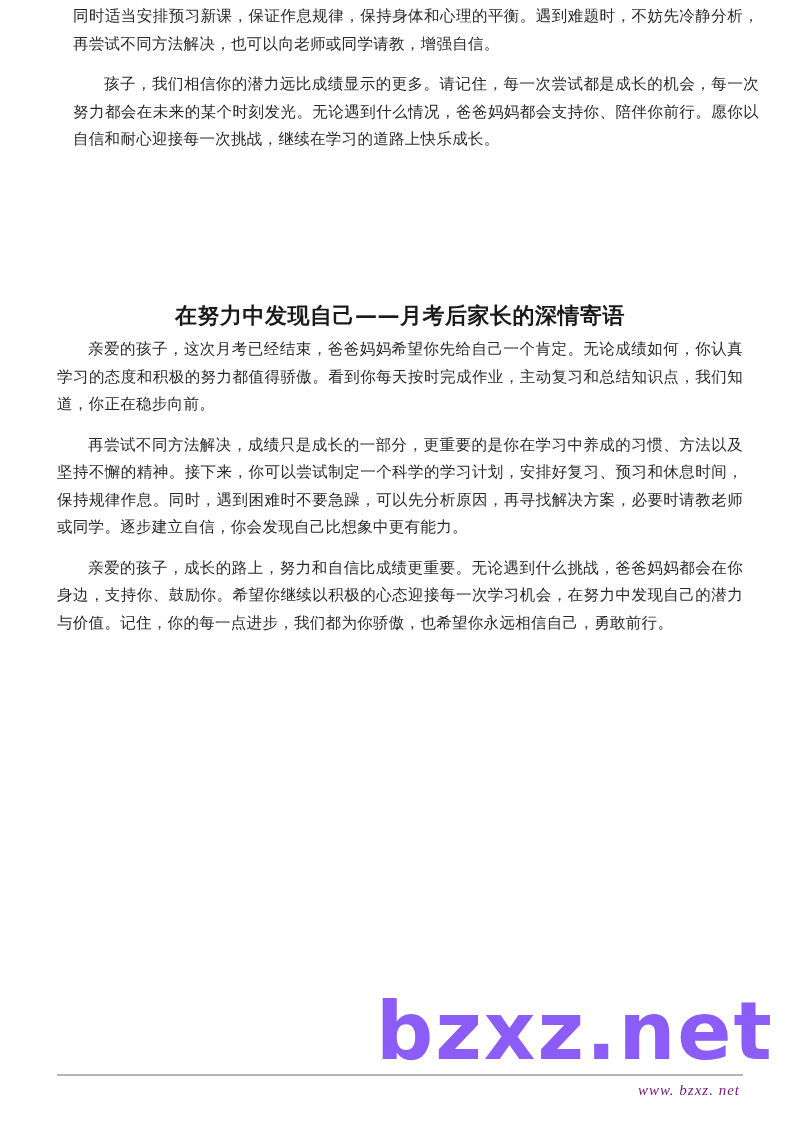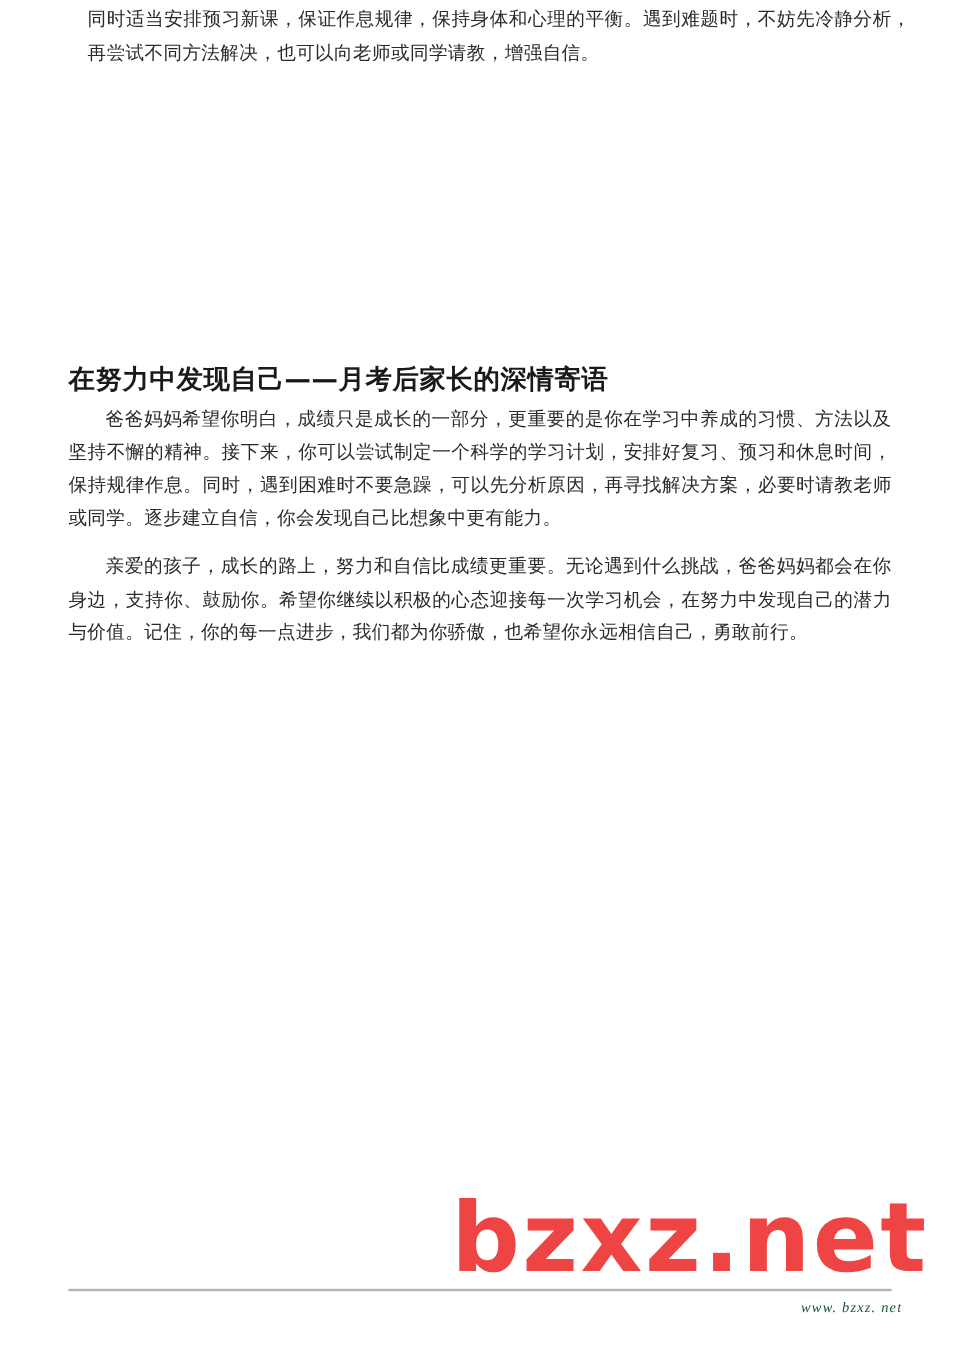--- a/index.html
+++ b/index.html
@@ -2,38 +2,40 @@
 <html><head>
 <meta charset="utf-8">
 <style>
   html, body { margin: 0; padding: 0; background: #ffffff; }
   body { width: 800px; height: 1131px; position: relative; overflow: hidden; font-family: "DejaVu Serif", "Liberation Serif", serif; color: #2a2a2a; }
   .page { position: absolute; left: 57px; top: 0; width: 686px; }
   p.para { margin: 0; font-size: 15.5px; line-height: 27.5px; text-align: justify; letter-spacing: 0.3px; }
   p.indent { text-indent: 2em; }
   .top-block { position: absolute; top: 3px; left: 16px; width: 686px; }
   .top-block p + p { margin-top: 13px; }
-  .title { position: absolute; top: 286px; left: 0; width: 686px; text-align: left; font-family: "DejaVu Sans", "Liberation Sans", sans-serif; font-size: 22px; font-weight: bold; color: #1a1a1a; letter-spacing: 0.5px; }
+  .title { position: absolute; top: 286px; left: 0; width: 686px; text-align: center; font-family: "DejaVu Sans", "Liberation Sans", sans-serif; font-size: 22px; font-weight: bold; color: #1a1a1a; letter-spacing: 0.5px; }
   .letter { position: absolute; top: 336px; left: 0; width: 686px; }
   .letter p + p { margin-top: 13px; }
-  .watermark { position: absolute; left: 376px; top: 985px; font-family: "DejaVu Sans", "Liberation Sans", sans-serif; font-size: 80px; font-weight: bold; color: #ef4444; letter-spacing: 2px; }
+  .watermark { position: absolute; left: 376px; top: 985px; font-family: "DejaVu Sans", "Liberation Sans", sans-serif; font-size: 80px; font-weight: bold; color: #8b5cf6; letter-spacing: 2px; }
   .footer-rule { position: absolute; left: 57px; top: 1074px; width: 686px; height: 2px; background: #b5b5b5; }
-  .footer-url { position: absolute; right: 48px; top: 1082px; font-family: "Liberation Serif", "DejaVu Serif", serif; font-style: italic; font-size: 12px; color: #14532d; letter-spacing: 1px; }
+  .footer-url { position: absolute; right: 60px; top: 1082px; font-family: "Liberation Serif", "DejaVu Serif", serif; font-style: italic; font-size: 15px; color: #701a75; letter-spacing: 1px; }
 </style>
 </head>
 <body>
 
 <div class="page">
   <div class="top-block">
     <p class="para">同时适当安排预习新课，保证作息规律，保持身体和心理的平衡。遇到难题时，不妨先冷静分析，再尝试不同方法解决，也可以向老师或同学请教，增强自信。</p>
+    <p class="para indent">孩子，我们相信你的潜力远比成绩显示的更多。请记住，每一次尝试都是成长的机会，每一次努力都会在未来的某个时刻发光。无论遇到什么情况，爸爸妈妈都会支持你、陪伴你前行。愿你以自信和耐心迎接每一次挑战，继续在学习的道路上快乐成长。</p>
   </div>
 
   <h1 class="title">在努力中发现自己——月考后家长的深情寄语</h1>
 
   <div class="letter">
-    <p class="para indent">爸爸妈妈希望你明白，成绩只是成长的一部分，更重要的是你在学习中养成的习惯、方法以及坚持不懈的精神。接下来，你可以尝试制定一个科学的学习计划，安排好复习、预习和休息时间，保持规律作息。同时，遇到困难时不要急躁，可以先分析原因，再寻找解决方案，必要时请教老师或同学。逐步建立自信，你会发现自己比想象中更有能力。</p>
+    <p class="para indent">亲爱的孩子，这次月考已经结束，爸爸妈妈希望你先给自己一个肯定。无论成绩如何，你认真学习的态度和积极的努力都值得骄傲。看到你每天按时完成作业，主动复习和总结知识点，我们知道，你正在稳步向前。</p>
+    <p class="para indent">再尝试不同方法解决，成绩只是成长的一部分，更重要的是你在学习中养成的习惯、方法以及坚持不懈的精神。接下来，你可以尝试制定一个科学的学习计划，安排好复习、预习和休息时间，保持规律作息。同时，遇到困难时不要急躁，可以先分析原因，再寻找解决方案，必要时请教老师或同学。逐步建立自信，你会发现自己比想象中更有能力。</p>
     <p class="para indent">亲爱的孩子，成长的路上，努力和自信比成绩更重要。无论遇到什么挑战，爸爸妈妈都会在你身边，支持你、鼓励你。希望你继续以积极的心态迎接每一次学习机会，在努力中发现自己的潜力与价值。记住，你的每一点进步，我们都为你骄傲，也希望你永远相信自己，勇敢前行。</p>
   </div>
 </div>
 
 <div class="watermark">bzxz.net</div>
 <div class="footer-rule"></div>
 <div class="footer-url">www. bzxz. net</div>
 
 </body></html>

